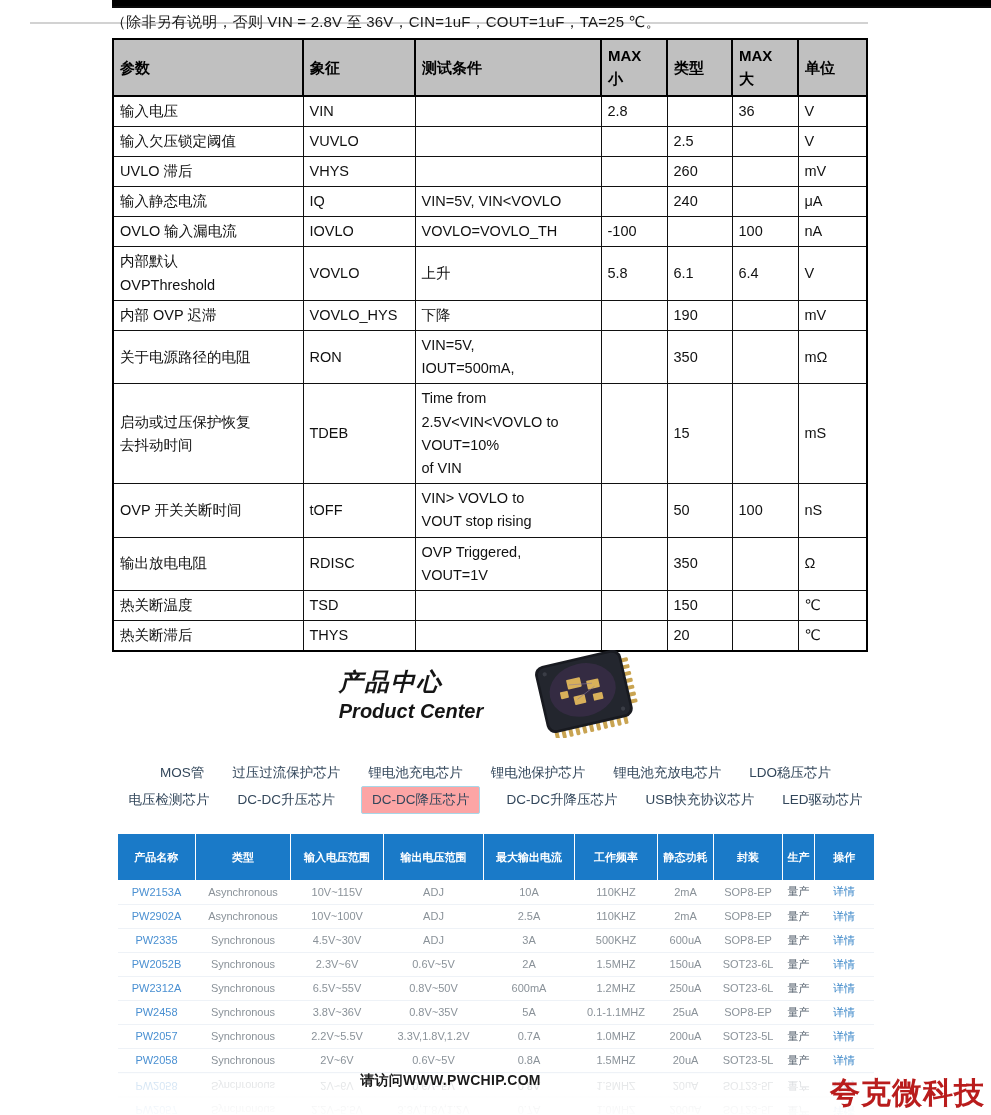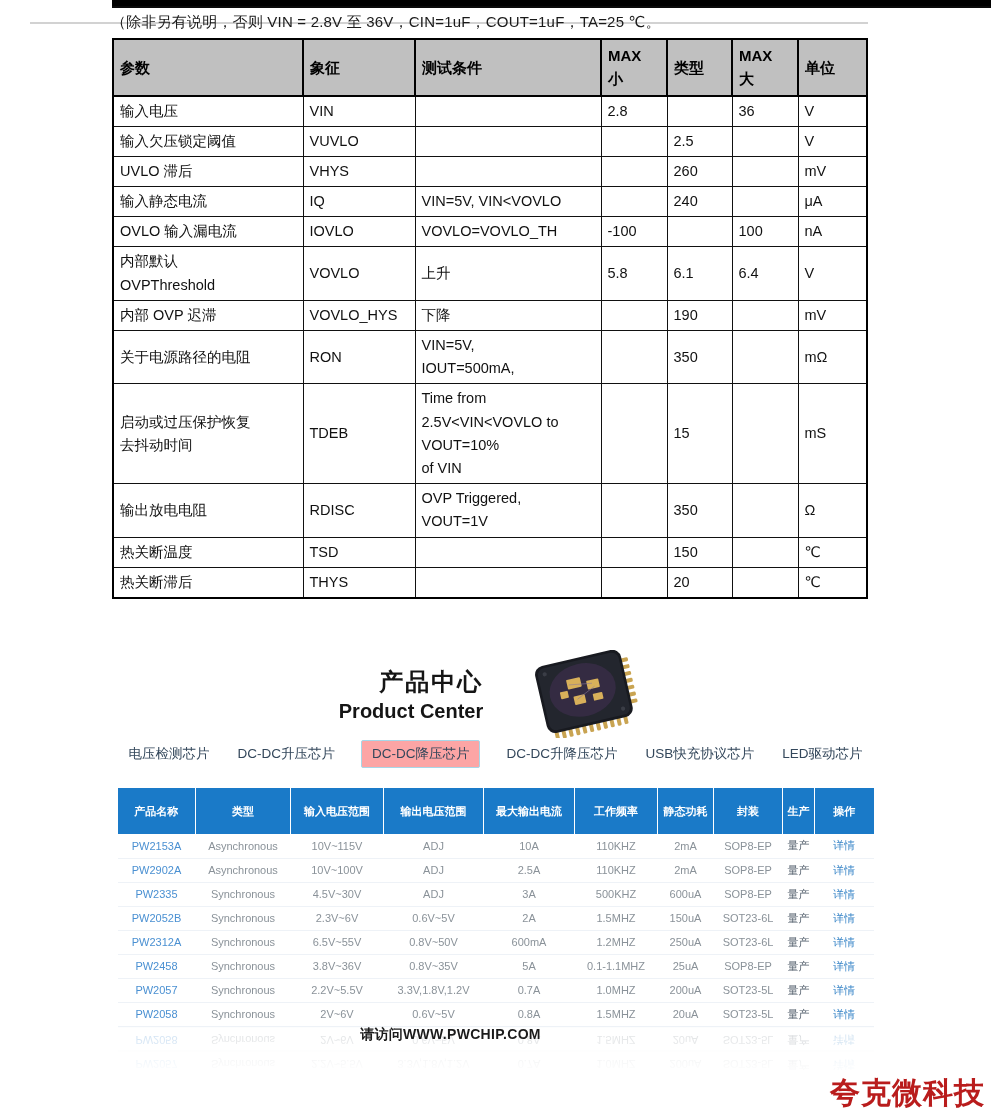--- a/index.html
+++ b/index.html
@@ -18,21 +18,21 @@
             table-layout:fixed; border:2px solid #000; }
   .ptable th { background:#c0c0c0; border:2px solid #000; font-size:15px; font-weight:bold;
                color:#000; text-align:left; padding:4px 6px; white-space:pre-line; line-height:1.55;
                vertical-align:middle; }
   .ptable td { border:1.5px solid #111; font-size:14.5px; color:#111; padding:3px 6px;
                white-space:pre-line; line-height:1.6; vertical-align:middle; }
 
   
   .pc-section { position:absolute; left:0; top:640px; width:100%; }
   .pc-header { display:flex; justify-content:center; align-items:center; gap:34px; margin-top:8px; height:92px; }
-  .pc-titles { text-align:right; }
+  .pc-titles { text-align:left;font-style:italic; }
   .pc-cn { font-size:24px; font-weight:bold; color:#151515; letter-spacing:2px; }
   .pc-en { font-size:20px; font-weight:bold; color:#151515; margin-top:2px; }
 
   .pc-cats { display:flex; justify-content:center; align-items:center; gap:24px; font-size:13.5px;
              color:#33475b; }
   .pc-cats.row1 { margin-top:20px; }
   .pc-cats.row2 { }
   .cat { padding:4px 2px; cursor:pointer; white-space:nowrap; }
   .cat.active { background:#fca5a5; border:1px solid #a7d7e8; border-radius:2px; padding:4px 10px; }
 
@@ -171,20 +171,30 @@
 去抖动时间</td>
           <td>TDEB</td>
           <td>Time from
 2.5V&lt;VIN&lt;VOVLO to
 VOUT=10%
 of VIN</td>
           <td></td>
           <td>15</td>
           <td></td>
           <td>mS</td>
+        </tr>
+        <tr>
+          <td>OVP 开关关断时间</td>
+          <td>tOFF</td>
+          <td>VIN&gt; VOVLO to
+VOUT stop rising</td>
+          <td></td>
+          <td>50</td>
+          <td>100</td>
+          <td>nS</td>
         </tr>
         <tr>
           <td>输出放电电阻</td>
           <td>RDISC</td>
           <td>OVP Triggered,
 VOUT=1V</td>
           <td></td>
           <td>350</td>
           <td></td>
           <td>Ω</td>
@@ -252,20 +262,28 @@
           <g stroke="#8a7a9a" stroke-width="1" opacity=".6">
             <line x1="60" y1="36" x2="86" y2="40"></line>
               <line x1="66" y1="54" x2="88" y2="44"></line>
           </g>
           <circle cx="36" cy="18" r="2.4" fill="#3a3d46"></circle>
             <circle cx="114" cy="76" r="2.4" fill="#3a3d46"></circle>
         </g>
       </svg>
     </div>
 
+    <div class="pc-cats row1" id="cats-row1">
+        <span class="cat">MOS管</span>
+        <span class="cat">过压过流保护芯片</span>
+        <span class="cat">锂电池充电芯片</span>
+        <span class="cat">锂电池保护芯片</span>
+        <span class="cat">锂电池充放电芯片</span>
+        <span class="cat">LDO稳压芯片</span>
+      </div>
     <div class="pc-cats row2" id="cats-row2">
         <span class="cat">电压检测芯片</span>
         <span class="cat">DC-DC升压芯片</span>
         <span class="cat active">DC-DC降压芯片</span>
         <span class="cat">DC-DC升降压芯片</span>
         <span class="cat">USB快充协议芯片</span>
         <span class="cat">LED驱动芯片</span>
       </div>
 
     <div class="prod-wrap">

